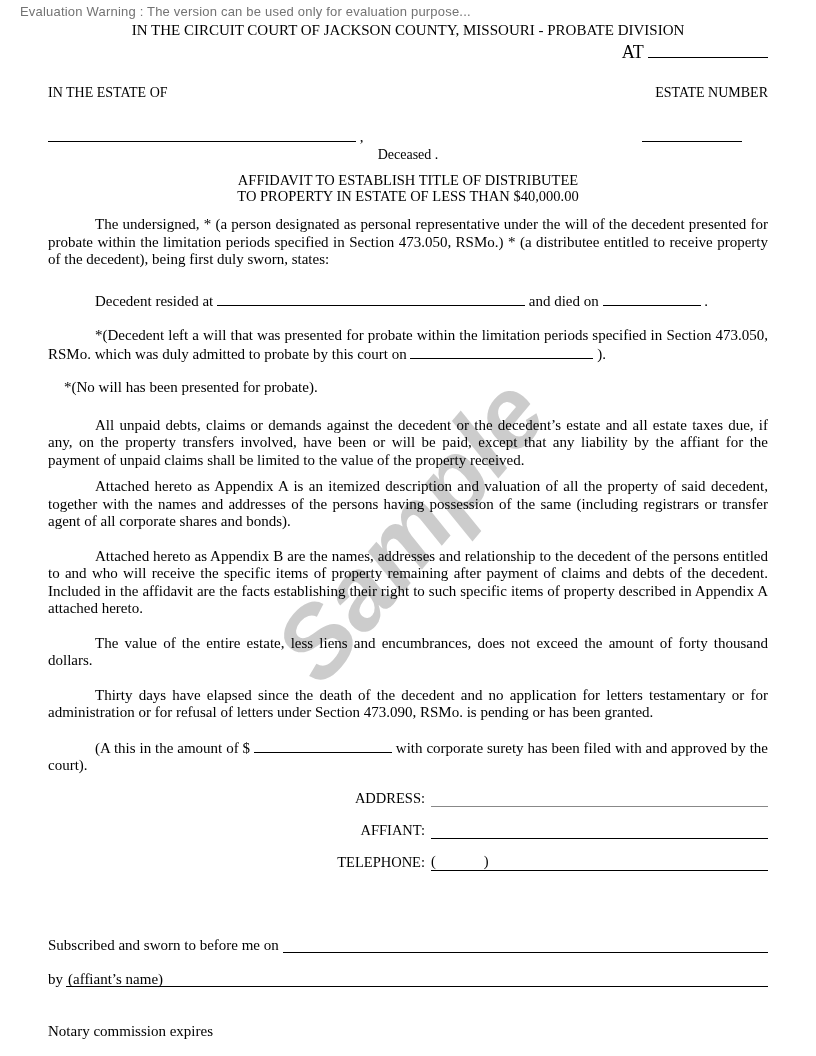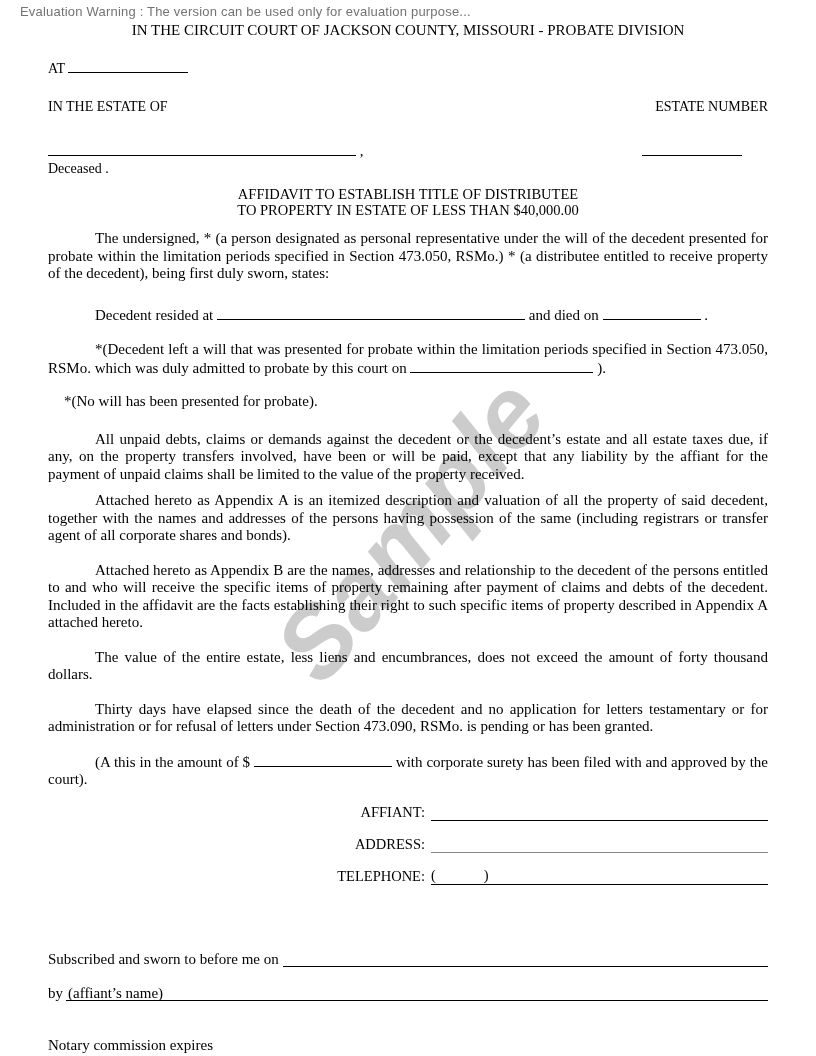--- a/index.html
+++ b/index.html
@@ -12,24 +12,24 @@
     overflow:hidden;
   }
   .content { position:relative; z-index:2; padding:0 48px; }
   .warning {
     font-family:"Liberation Sans", sans-serif;
     color:#737373; font-size:13px;
     padding:4px 0 0 10px; margin-left:-38px;
     letter-spacing:0.2px;
   }
   .court-title { text-align:center; font-size:15px; margin-top:3px; white-space:nowrap; }
-  .at-line { text-align:left; font-size:14px; margin-top:20px; }
+  .at-line { text-align:right; font-size:18px; margin-top:3px; }
   .estate-row { display:flex; justify-content:space-between; margin-top:22px; font-size:14px; }
   .name-row { display:flex; justify-content:space-between; align-items:flex-end; margin-top:27px; }
-  .deceased { font-size:14px; margin-top:1px; }
+  .deceased { font-size:14px; margin-top:1px;text-align:center; }
   .form-title { text-align:center; font-size:14.5px; line-height:16px; margin-top:9px; }
   .para { text-align:justify; text-indent:47px; line-height:17.5px; margin:14px 0 0 0; }
   .para-cont { text-align:justify; text-indent:0; line-height:17.5px; margin:16px; }
   .blank { display:inline-block; border-bottom:1px solid #000; height:13px; vertical-align:baseline; }
   .w120 { width:120px; } .w310 { width:308px; } .w98 { width:98px; }
   .w185 { width:183px; } .w140 { width:138px; } .w100 { width:100px; }
   .fill { flex:1; border-bottom:1px solid #000; height:15px; }
   .fill.gray { border-bottom:1.5px solid #888; }
   .sig-row { display:flex; align-items:flex-end; margin-top:15px; font-size:14.5px; }
   .sig-label { width:377px; text-align:right; padding-right:6px; white-space:nowrap; }
@@ -118,27 +118,27 @@
 
     <div class="para" style="margin-top:17px;">Thirty days have elapsed since the death of the decedent and no application for letters testamentary or for administration or for refusal of letters under Section 473.090, RSMo. is pending or has been granted.</div>
 
     <div class="para" style="margin-top:17px;">
       <span>(A this in the amount of $</span>
       <span class="blank w140"></span>
       <span>with corporate surety has been filed with and approved by the court).</span>
     </div>
 
     <div class="sig-row">
-      <span class="sig-label">AFFIANT:</span>
-      <span class="fill"></span>
+      <span class="sig-label">ADDRESS:</span>
+      <span class="fill gray"></span>
     </div>
 
     <div class="sig-row">
-      <span class="sig-label">ADDRESS:</span>
-      <span class="fill gray"></span>
+      <span class="sig-label">AFFIANT:</span>
+      <span class="fill"></span>
     </div>
 
     <div class="sig-row">
       <span class="sig-label">TELEPHONE:</span>
       <span class="fill phone-seg">
         <span>(</span>
         <span class="phone-gap"></span>
         <span>)</span>
       </span>
     </div>

